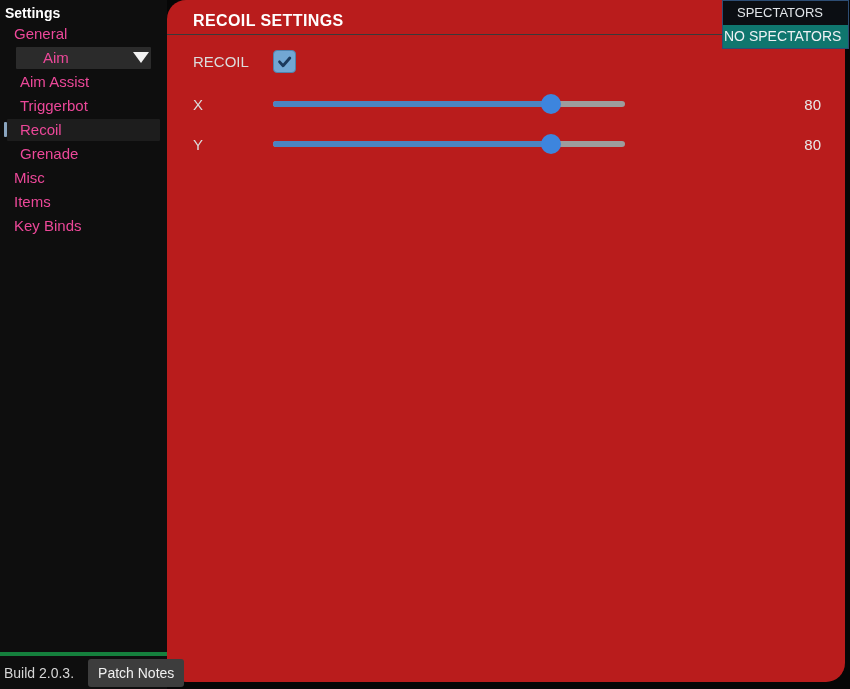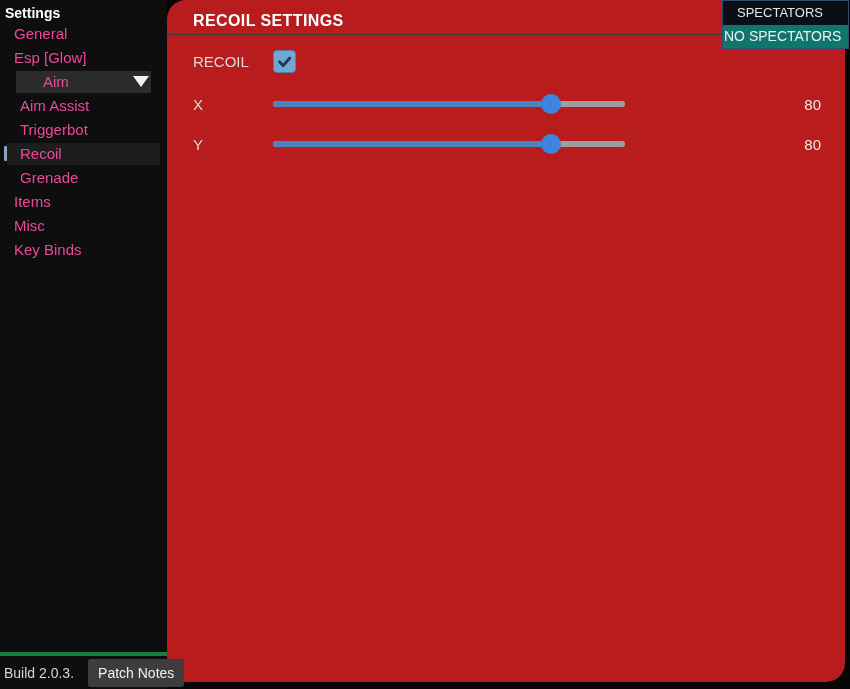--- a/index.html
+++ b/index.html
@@ -56,43 +56,40 @@
 <body>
 
 <div class="app">
 
   <aside class="sidebar">
     <div class="sidebar-title">Settings</div>
     <nav class="nav" id="nav">
         <div class="nav-item">
     <span class="nav-label">General</span>
   </div>
-        <div class="nav-item">
-    <span class="nav-label">Esp [Glow]</span>
-  </div>
         <div class="nav-item expanded">
     <span class="nav-label">Aim</span>
   <span class="chevron"></span></div>
         <div class="nav-item indent">
     <span class="nav-label">Aim Assist</span>
   </div>
         <div class="nav-item indent">
     <span class="nav-label">Triggerbot</span>
   </div>
         <div class="nav-item indent active"><span class="active-indicator"></span>
     <span class="nav-label">Recoil</span>
   </div>
         <div class="nav-item indent">
     <span class="nav-label">Grenade</span>
   </div>
         <div class="nav-item">
-    <span class="nav-label">Items</span>
+    <span class="nav-label">Misc</span>
   </div>
         <div class="nav-item">
-    <span class="nav-label">Misc</span>
+    <span class="nav-label">Items</span>
   </div>
         <div class="nav-item">
     <span class="nav-label">Key Binds</span>
   </div>
       </nav>
     <div class="sidebar-footer">
       <span class="build">Build 2.0.3.</span>
       <button class="patch-btn">Patch Notes</button>
     </div>
   </aside>

